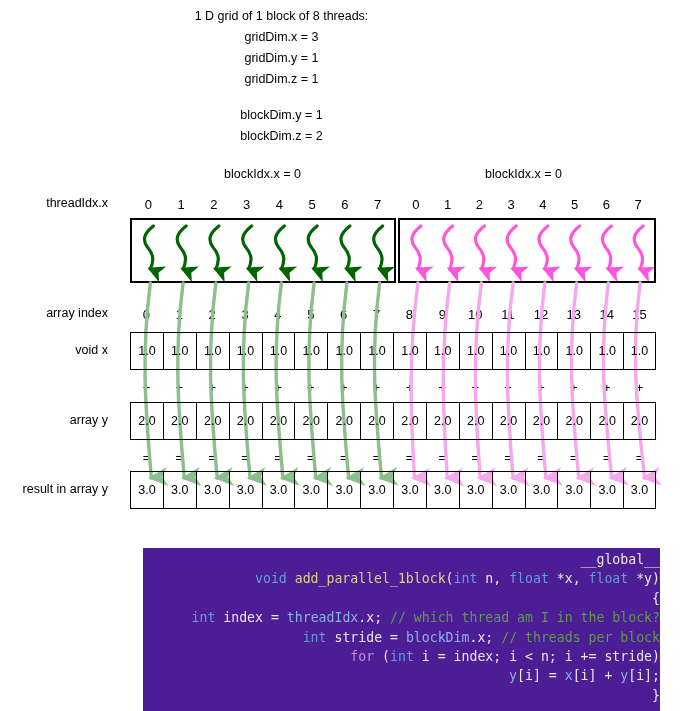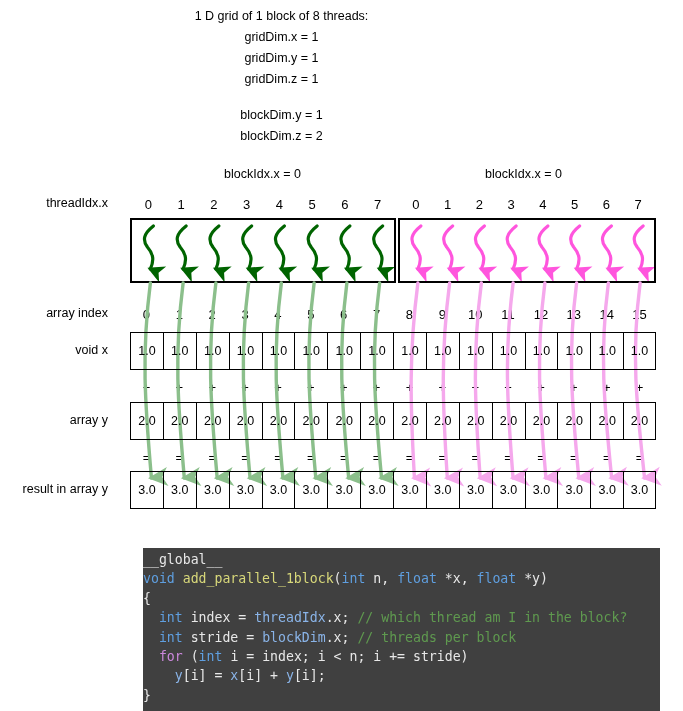--- a/index.html
+++ b/index.html
@@ -163,24 +163,25 @@
     z-index: 1;
   }
 
   
   #code-block {
     position: absolute;
     left: 143px;
     top: 548px;
     width: 517px;
     height: 163px;
-    background: #404040;
+    background: #4c1d95;
     box-sizing: border-box;
     overflow: hidden;
     padding: 2px 0 0 0;
+    text-align: right;
   }
   #code-block pre {
     margin: 0;
     font-family: "DejaVu Sans Mono", "Liberation Mono", monospace;
     font-size: 13.2px;
     line-height: 19.4px;
     white-space: pre;
     color: #e8e8e8;
   }
   .k-kw    { color: #5f9fe0; }   
@@ -188,21 +189,21 @@
   .k-fn    { color: #d8d87a; }   
   .k-var   { color: #8ab4e8; }   
   .k-cmt   { color: #5f9a4f; }   
   .k-plain { color: #e8e8e8; }
 </style>
 </head>
 <body>
 
 <div id="header-block">
   <div class="hline">1 D grid of 1 block of 8 threads:</div>
-  <div class="hline">gridDim.x = 1</div>
+  <div class="hline">gridDim.x = 3</div>
   <div class="hline">gridDim.y = 1</div>
   <div class="hline">gridDim.z = 1</div>
   <div class="spacer"></div>
   <div class="hline">blockDim.y = 1</div>
   <div class="hline">blockDim.z = 2</div>
 </div>
 
 <svg id="flow-layer" width="683" height="711" viewBox="0 0 683 711" xmlns="http://www.w3.org/2000/svg">
   <defs>
     <marker id="flow-head-green" markerWidth="7" markerHeight="7" refX="3.2" refY="5.4" orient="auto" markerUnits="strokeWidth">

